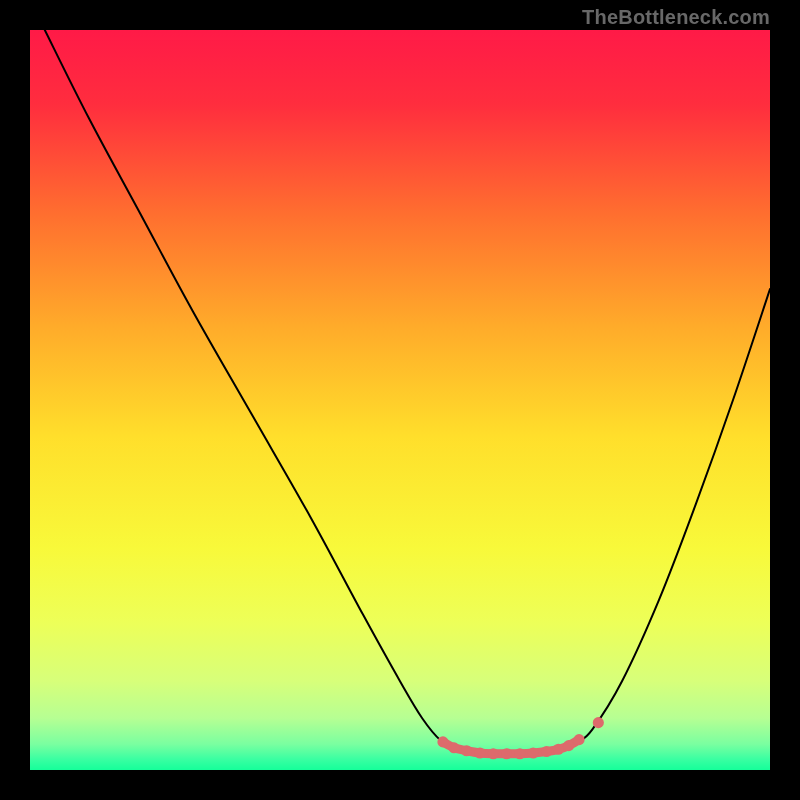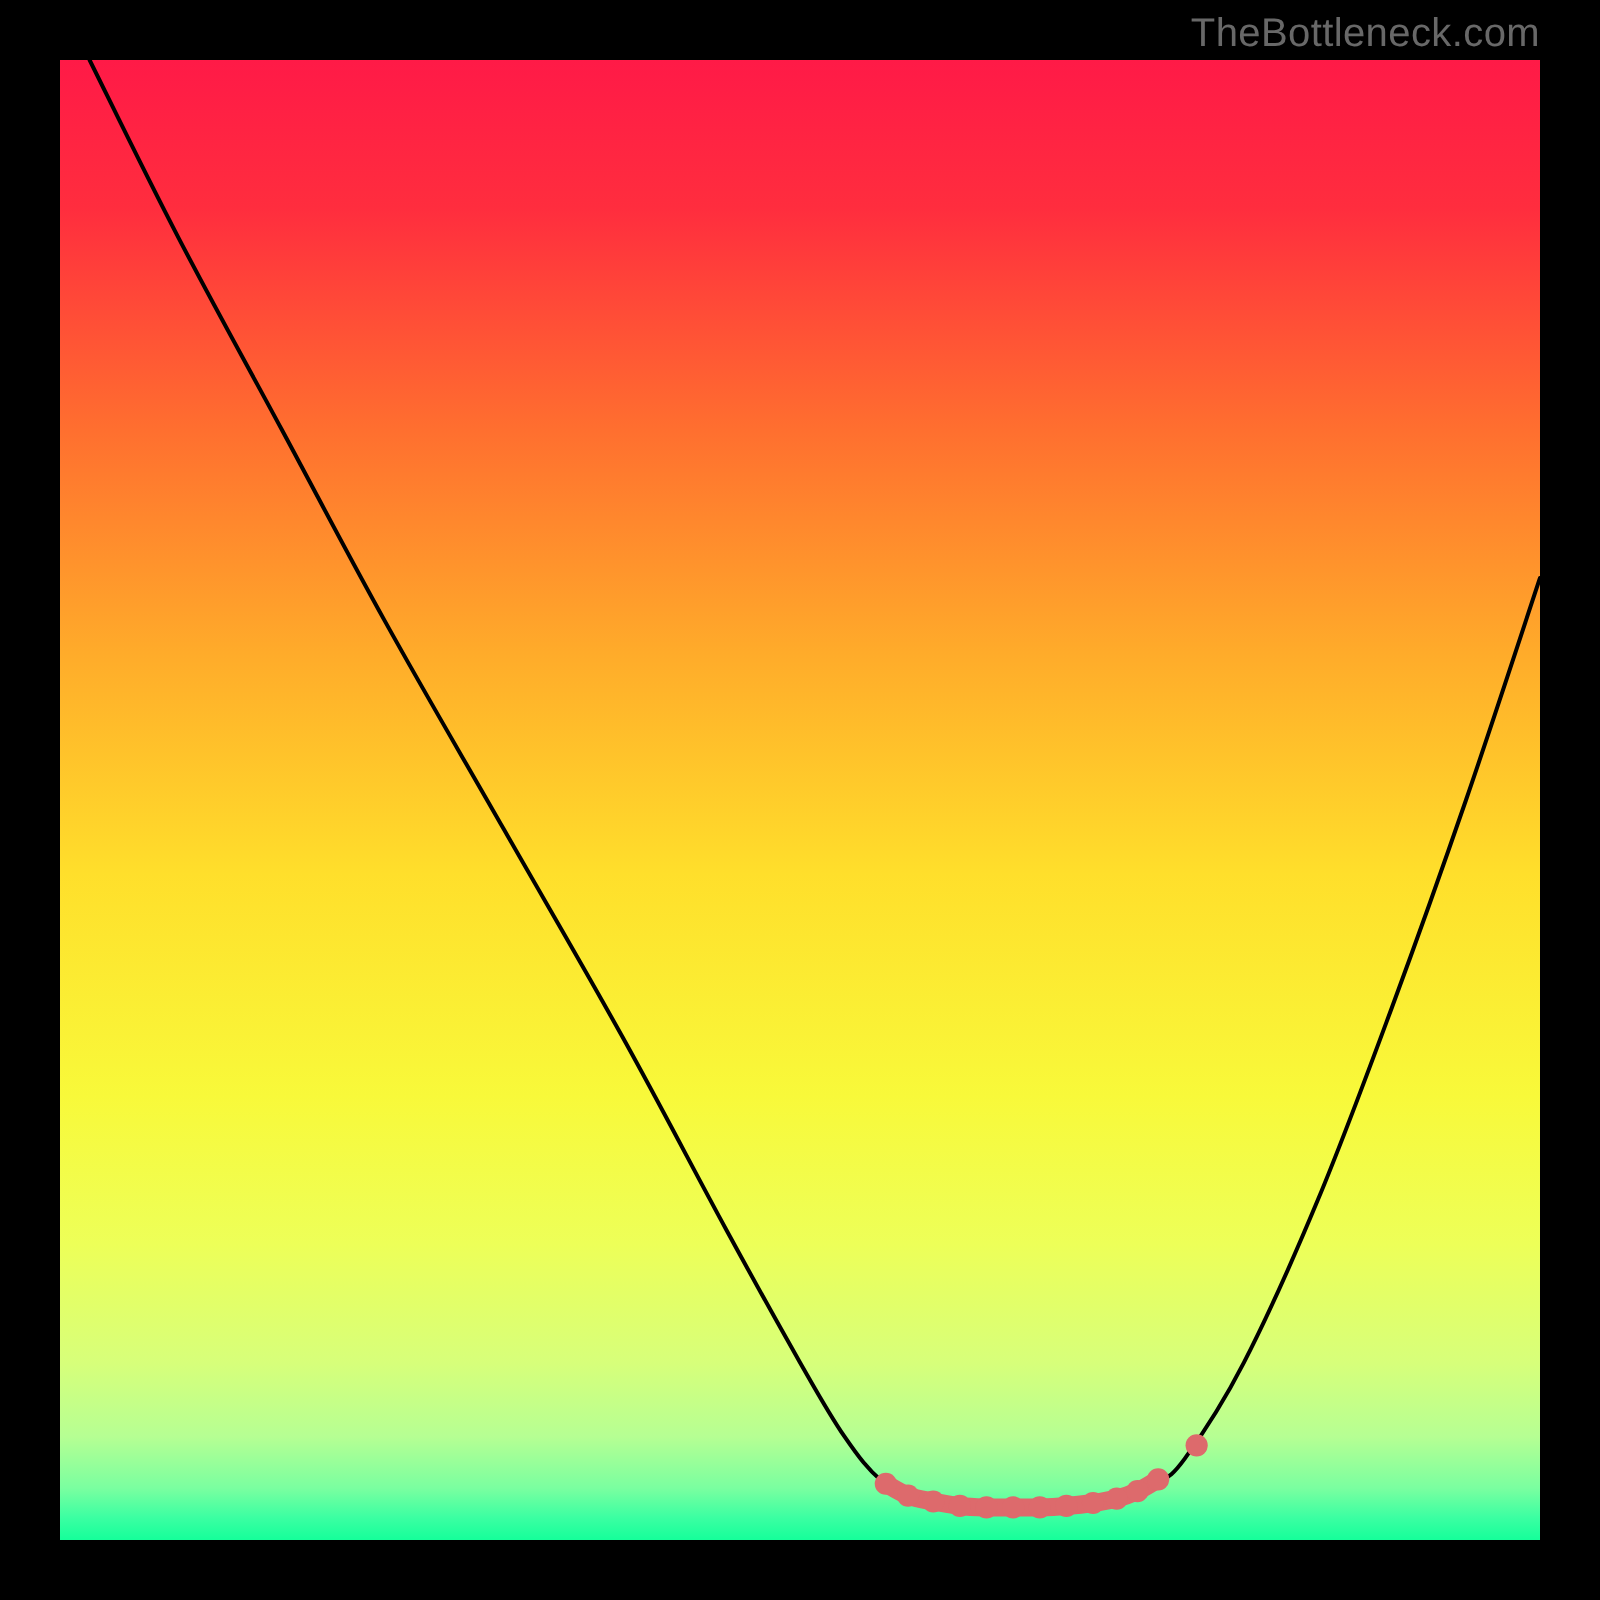--- a/index.html
+++ b/index.html
@@ -29,21 +29,21 @@
     position: absolute;
     left: 0; top: 0;
     width: 100%; height: 100%;
   }
   .watermark {
     position: absolute;
     top: 6px;
     right: 30px;
     color: #686868;
     font-size: 20px;
-    font-weight: 400;
+    font-weight: 700;
     letter-spacing: 0.2px;
     user-select: none;
   }
   svg.curve {
     position: absolute;
     left: 0; top: 0;
     width: 100%; height: 100%;
     overflow: visible;
   }
 </style>

